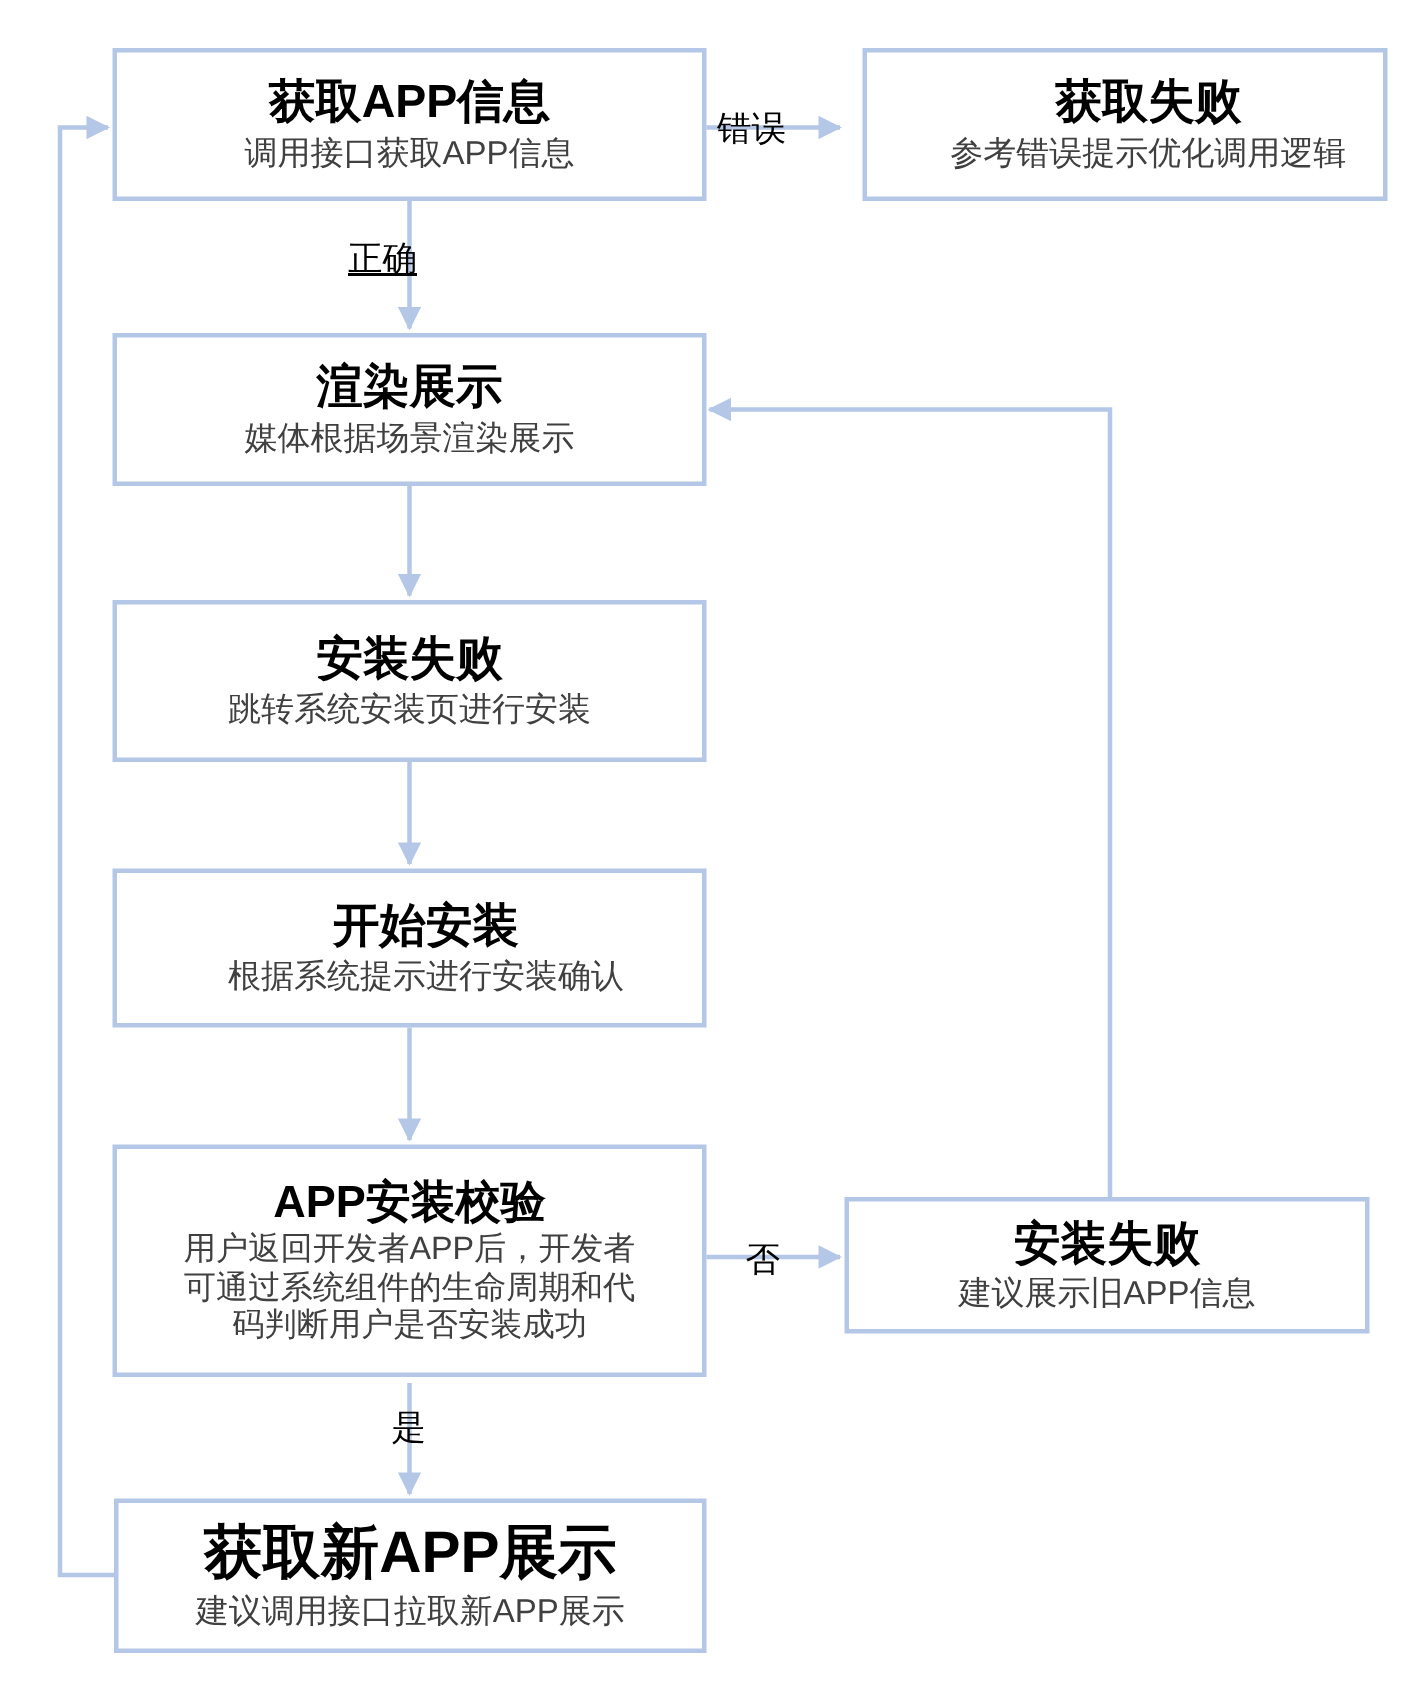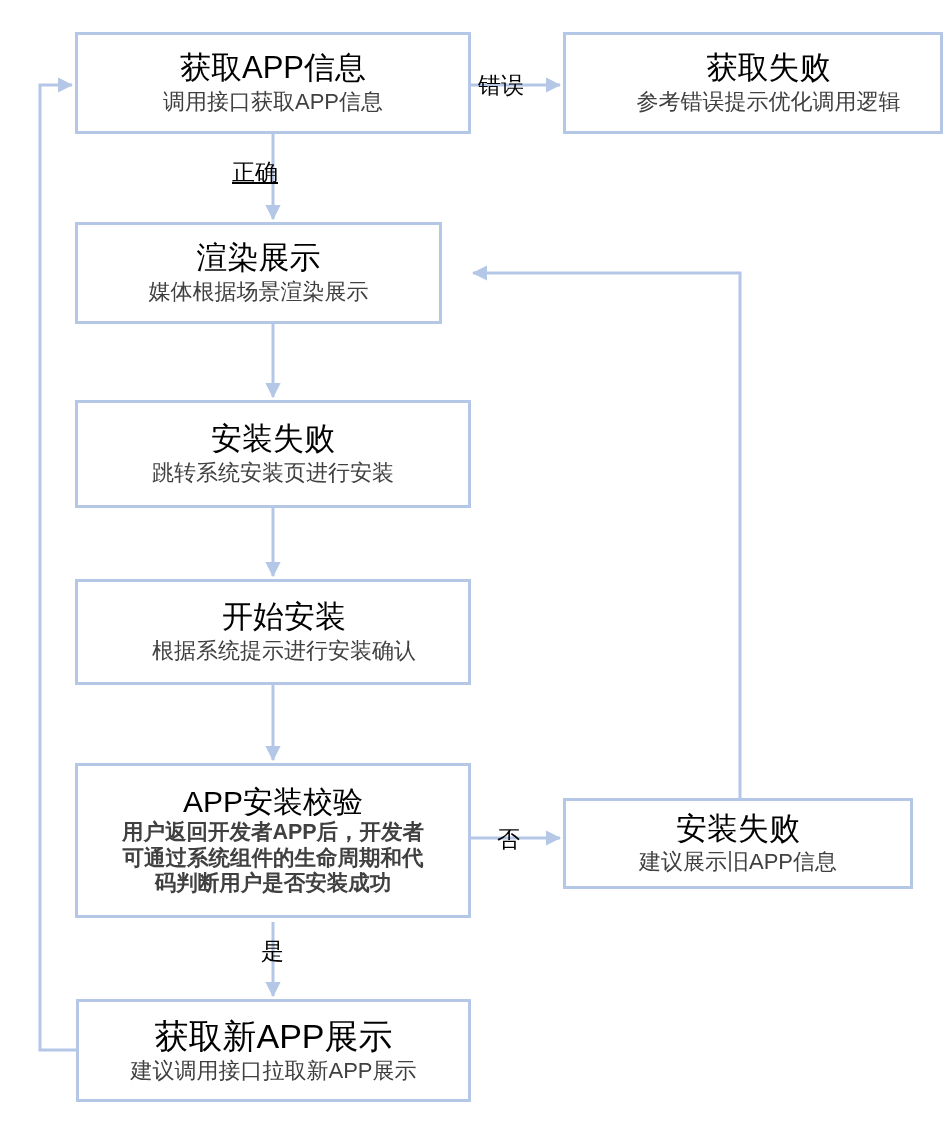--- a/index.html
+++ b/index.html
@@ -33,51 +33,51 @@
     border: 3px solid #b4c7e7;
     background: #ffffff;
     display: flex;
     flex-direction: column;
     align-items: center;
     justify-content: center;
     text-align: center;
     padding: 2px 6px;
   }
   .node .title {
-    font-weight: normal;
+    font-weight: bold;
     color: #000000;
     line-height: 1.12;
     white-space: nowrap;
   }
   .node .desc {
     color: #404040;
     line-height: 1.18;
   }
   .node .desc .dline {
     display: block;
     white-space: nowrap;
   }
   
   #node-fetch-app-info .title,
   #node-fetch-failed .title,
   #node-render-display .title,
   #node-user-click .title,
   #node-start-install .title,
   #node-install-failed .title { font-size: 31px; }
   #node-app-install-verify .title { font-size: 30px; }
-  #node-fetch-new-app-display .title { font-size: 34px; }
+  #node-fetch-new-app-display .title { font-size: 39px; }
 
   #node-fetch-app-info .desc,
   #node-render-display .desc,
   #node-user-click .desc,
   #node-start-install .desc,
   #node-install-failed .desc,
   #node-fetch-failed .desc,
   #node-fetch-new-app-display .desc { font-size: 22px; margin-top: 3px; }
-  #node-app-install-verify .desc { font-size: 21.5px; margin-top: 2px; font-weight: bold; }
+  #node-app-install-verify .desc { font-size: 21.5px; margin-top: 2px; }
 
   .edge-label {
     position: absolute;
     font-size: 23px;
     color: #000000;
     white-space: nowrap;
     background: transparent;
     text-align: right;
   }
 </style>
@@ -114,28 +114,28 @@
     </g>
   </svg>
 
   <div class="node" id="node-fetch-app-info" style="left:75px; top:32px; width:396px; height:102px;">
     <div class="title">获取APP信息</div>
     <div class="desc">
       <span class="dline">调用接口获取APP信息</span>
     </div>
   </div>
 
-  <div class="node" id="node-fetch-failed" style="left:563px; top:32px; width:380px; height:102px;padding-left:37px;">
+  <div class="node" id="node-fetch-failed" style="left:575px; top:32px; width:350px; height:102px;padding-left:37px;">
     <div class="title">获取失败</div>
     <div class="desc">
       <span class="dline">参考错误提示优化调用逻辑</span>
     </div>
   </div>
 
-  <div class="node" id="node-render-display" style="left:75px; top:222px; width:367px; height:102px;">
+  <div class="node" id="node-render-display" style="left:75px; top:222px; width:396px; height:102px;">
     <div class="title">渲染展示</div>
     <div class="desc">
       <span class="dline">媒体根据场景渲染展示</span>
     </div>
   </div>
 
   <div class="node" id="node-user-click" style="left:75px; top:400px; width:396px; height:108px;">
     <div class="title">安装失败</div>
     <div class="desc">
       <span class="dline">跳转系统安装页进行安装</span>

